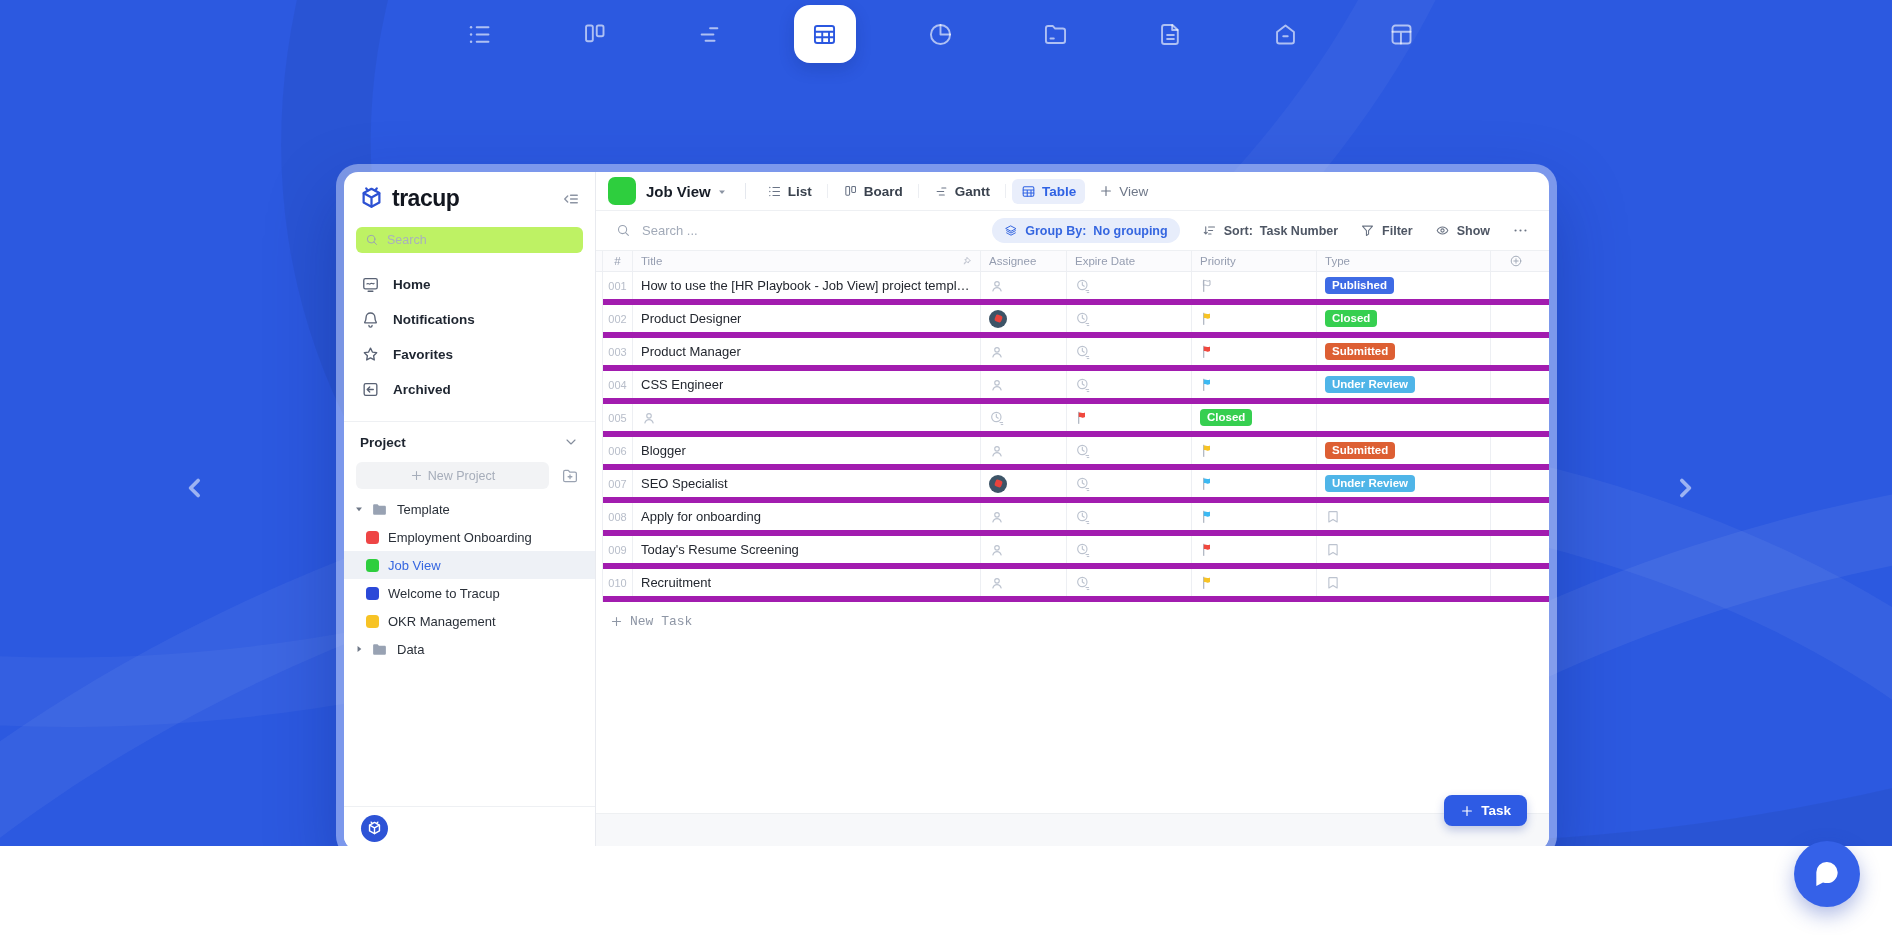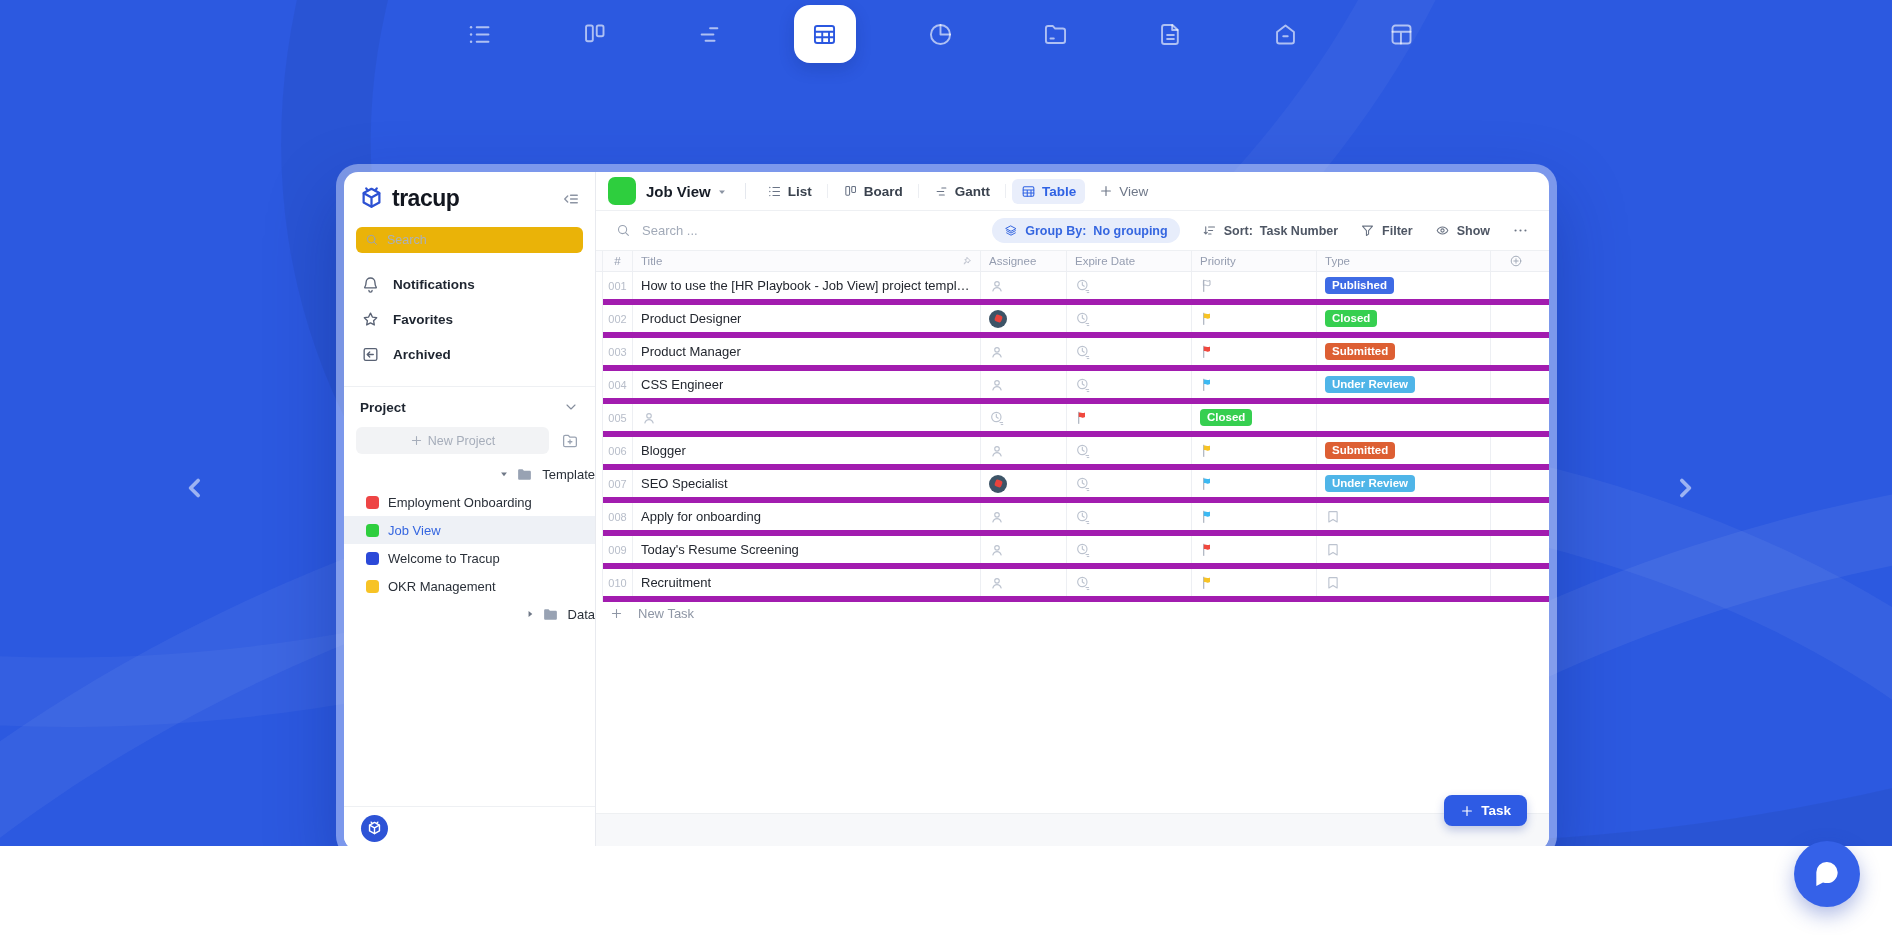--- a/index.html
+++ b/index.html
@@ -33,40 +33,40 @@
   .window{width:100%;height:100%;background:#fff;border-radius:14px;overflow:hidden;display:flex;position:relative;}
 
   
   .sidebar{width:252px;min-width:252px;border-right:1px solid #e8eaef;position:relative;box-sizing:border-box;}
   .logo-row{display:flex;align-items:center;padding:13px 14px 9px 14px;}
   .logo-cube{width:27px;height:27px;color:#2d51d3;margin-right:7px;}
   .logo-cube svg{width:27px;height:27px;stroke-width:2;}
   .logo-text{font-size:23px;font-weight:700;color:#12161f;letter-spacing:-.5px;flex:1;}
   .collapse-btn{color:#8d95a4;width:20px;height:20px;cursor:pointer;}
   .collapse-btn svg{width:20px;height:20px;}
-  .side-search{margin:6px 12px 14px 12px;height:26px;background:#eab308;border-radius:6px;display:flex;align-items:center;padding:0 9px;gap:6px;}
+  .side-search{margin:6px 12px 14px 12px;height:26px;background:#bef264;border-radius:6px;display:flex;align-items:center;padding:0 9px;gap:6px;}
   .side-search svg{width:14px;height:14px;color:#9aa3b2;}
   .side-search input{border:none;background:transparent;outline:none;font-size:12.5px;color:#3c4454;width:100%;font-family:inherit;}
   .side-search input::placeholder{color:#a9b0bd;}
   .nav-item{display:flex;align-items:center;height:35px;padding-left:17px;gap:13px;cursor:pointer;}
   .nav-item svg{width:19px;height:19px;color:#596274;}
   .nav-label{font-size:13.5px;font-weight:700;color:#1e2530;}
   .side-divider{height:1px;background:#eef0f3;margin:14px 0 0 0;}
   .proj-head{display:flex;align-items:center;justify-content:space-between;padding:12px 16px 4px 16px;}
   .proj-title{font-size:13.5px;font-weight:700;color:#1e2530;}
   .proj-chev{color:#848d9c;width:16px;height:16px;cursor:pointer;}
   .proj-chev svg{width:16px;height:16px;}
   .newproj-row{display:flex;align-items:center;gap:8px;margin:8px 12px 6px 12px;}
   .newproj-btn{flex:1;height:27px;background:#f2f3f5;border-radius:6px;display:flex;align-items:center;justify-content:center;gap:5px;color:#a6adba;font-size:12.5px;cursor:pointer;}
   .newproj-btn svg{width:13px;height:13px;}
   .folderadd-btn{width:26px;height:26px;display:flex;align-items:center;justify-content:center;color:#9aa3b2;cursor:pointer;}
   .folderadd-btn svg{width:18px;height:18px;}
   .tree{margin-top:6px;}
   .tree-row{display:flex;align-items:center;height:28px;cursor:pointer;}
-  .tree-row.folder{padding-left:8px;gap:5px;justify-content:flex-end;}
+  .tree-row.folder{padding-left:8px;gap:5px;}
   .tree-row .caret{width:14px;height:14px;color:#6f7887;display:flex;align-items:center;justify-content:center;}
   .tree-row .caret svg{width:14px;height:14px;}
   .tree-row .f-icon{width:17px;height:17px;color:#98a2b3;}
   .tree-row .f-icon svg{width:17px;height:17px;}
   .tree-label{font-size:13px;color:#2a3039;margin-left:4px;}
   .tree-row.project{padding-left:22px;gap:9px;}
   .proj-dot{width:13px;height:13px;border-radius:3.5px;}
   .tree-row.selected{background:#eef1f6;}
   .tree-row.selected .tree-label{color:#3566e0;}
   .side-bottom{position:absolute;left:0;bottom:0;width:100%;height:44px;border-top:1px solid #eef0f3;display:flex;align-items:center;padding-left:17px;box-sizing:border-box;background:#fff;}
@@ -116,21 +116,21 @@
   .tbody{margin-left:6px;border-left:1px solid #edeff3;}
   .trow{height:27px;border-bottom:6px solid #a21caf;cursor:pointer;}
   .tc{display:flex;align-items:center;padding:0 8px;border-right:1px solid #edeff3;box-sizing:border-box;overflow:hidden;}
   .tc.num{justify-content:center;padding:0;font-size:11px;color:#b7bdc9;}
   .tc.title span{font-size:13px;color:#23272f;white-space:nowrap;overflow:hidden;text-overflow:ellipsis;}
   .tc svg{width:16px;height:16px;color:#bcc3cf;}
   .tc .flag svg{width:15px;height:15px;}
   .avatar{width:18px;height:18px;border-radius:50%;background:#3d5467;position:relative;display:inline-block;}
   .avatar::after{content:"";position:absolute;left:6px;top:5px;width:7px;height:7px;border-radius:2px;background:#e8433d;transform:rotate(20deg);}
   .badge{font-size:11.5px;font-weight:700;color:#fff;border-radius:4px;padding:2.5px 7px;line-height:1;cursor:pointer;}
-  .newtask{display:flex;align-items:center;gap:15px;color:#8e96a5;font-size:13px;margin:4px 0 0 14px;cursor:pointer;width:max-content;}
+  .newtask{display:flex;align-items:center;gap:7px;color:#8e96a5;font-size:13px;margin:12px 0 0 14px;cursor:pointer;width:max-content;font-family:Liberation Mono, monospace;}
   .newtask svg{width:13px;height:13px;}
 
   .main-footer{position:absolute;left:0;bottom:0;width:100%;height:36px;background:#f7f8fa;border-top:1px solid #eef0f2;}
   .task-btn{position:absolute;right:22px;bottom:24px;height:31px;background:#2e5be4;border-radius:8px;color:#fff;display:flex;align-items:center;gap:7px;padding:0 16px;font-size:13.5px;font-weight:700;cursor:pointer;box-shadow:0 4px 10px rgba(20,50,160,.25);}
   .task-btn svg{width:14px;height:14px;}
 
   
   .chat{position:absolute;left:1794px;top:841px;width:66px;height:66px;border-radius:50%;background:#3561e8;display:flex;align-items:center;justify-content:center;box-shadow:0 8px 20px rgba(30,60,180,.35);cursor:pointer;}
   .chat svg{width:32px;height:32px;color:#fff;}
 
@@ -263,20 +263,30 @@
                 <circle cx="10.5" cy="10.5" r="6.5"></circle>
                 <path d="m15.3 15.3 4.5 4.5"></path>
               </svg>
             </span>
           <input type="text" placeholder="Search" style="">
         </div>
         <div id="side-nav">
             <div class="nav-item">
               <span>
                 <svg viewBox="0 0 24 24" fill="none" stroke="currentColor" stroke-width="1.7" stroke-linecap="round" stroke-linejoin="round">
+                  <rect x="3.5" y="4.5" width="17" height="13" rx="2"></rect>
+                  <path d="M7.5 11.3c1.5-1.9 3 1.6 4.5-.3s3 1.6 4.5-.3" stroke-width="1.5"></path>
+                  <path d="M9 20.5h6"></path>
+                </svg>
+              </span>
+              <span class="nav-label">Home</span>
+            </div>
+            <div class="nav-item">
+              <span>
+                <svg viewBox="0 0 24 24" fill="none" stroke="currentColor" stroke-width="1.7" stroke-linecap="round" stroke-linejoin="round">
                   <path d="M12 3.8a5.6 5.6 0 0 1 5.6 5.6c0 3.1.8 4.8 1.6 5.9.3.4 0 1-.5 1H5.3c-.5 0-.8-.6-.5-1 .8-1.1 1.6-2.8 1.6-5.9A5.6 5.6 0 0 1 12 3.8z"></path>
                   <path d="M10 19.6a2 2 0 0 0 4 0"></path>
                 </svg>
               </span>
               <span class="nav-label">Notifications</span>
             </div>
             <div class="nav-item">
               <span>
                 <svg viewBox="0 0 24 24" fill="none" stroke="currentColor" stroke-width="1.7" stroke-linecap="round" stroke-linejoin="round">
                   <path d="m12 4 2.4 4.9 5.4.8-3.9 3.8.9 5.4L12 16.3 7.2 18.9l.9-5.4-3.9-3.8 5.4-.8z"></path>

